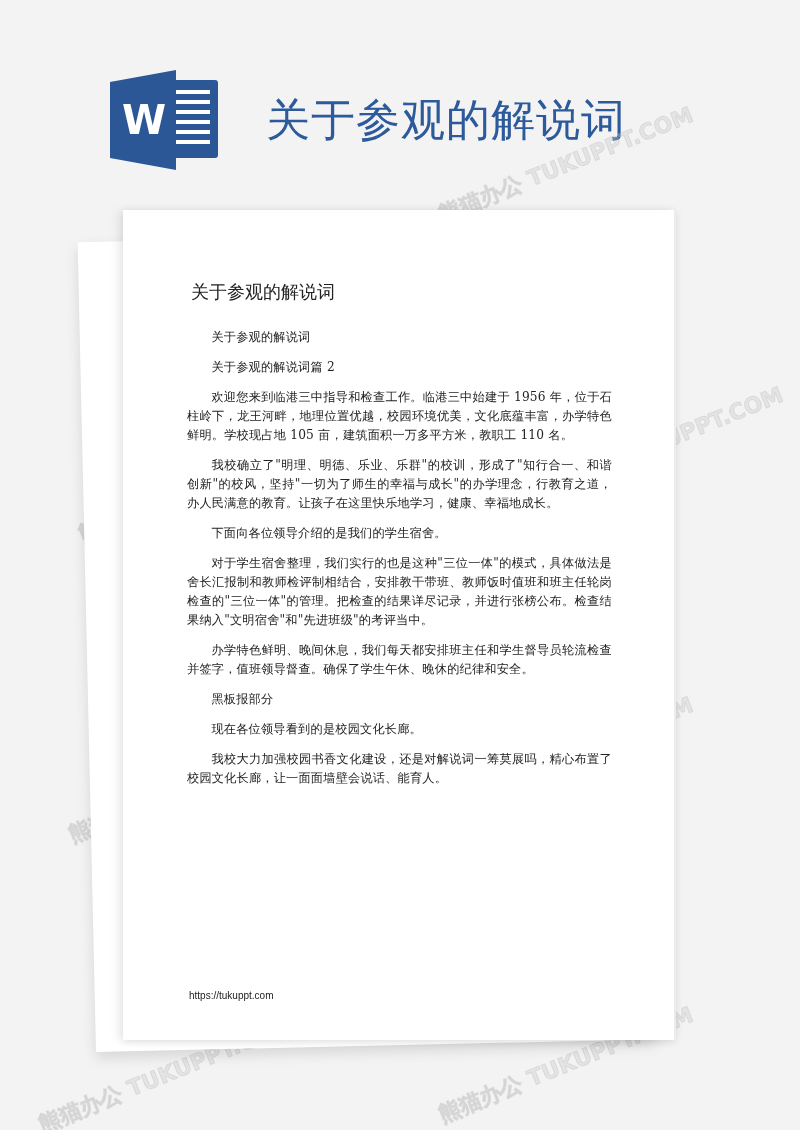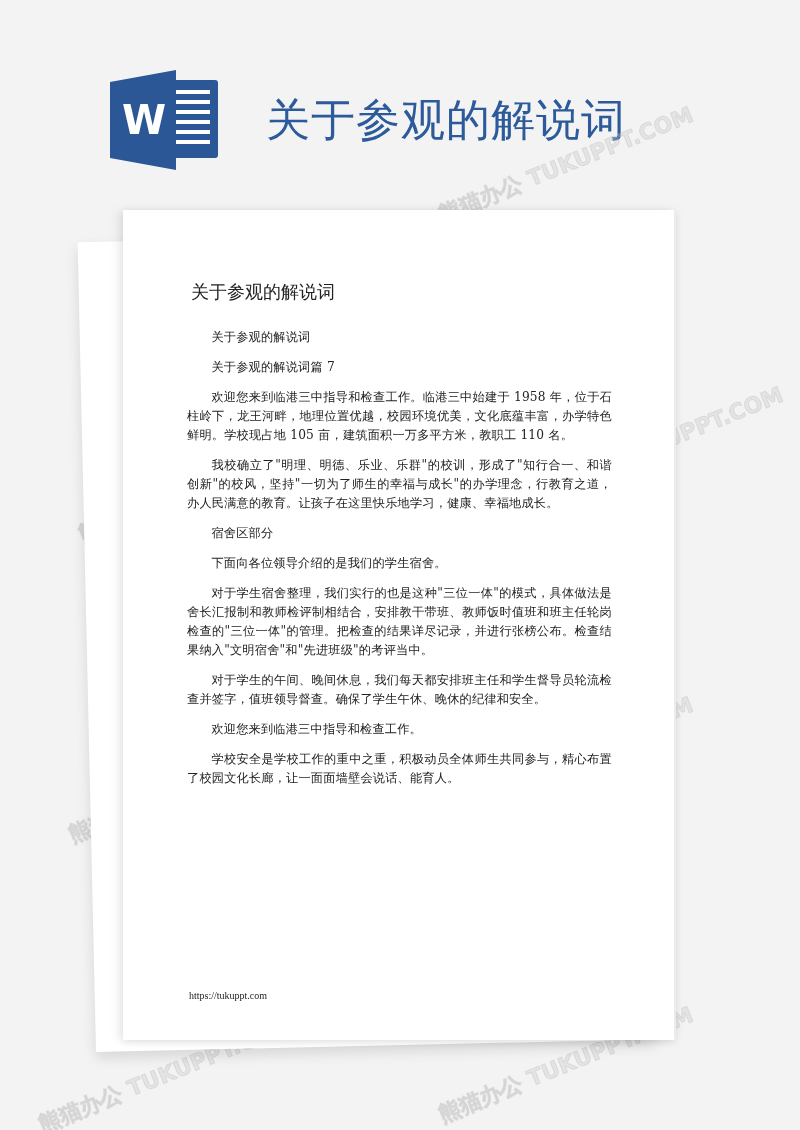--- a/index.html
+++ b/index.html
@@ -52,21 +52,21 @@
     position: absolute; left: 68px; top: 70px;
     font-size: 18px; color: #222222; font-family: "DejaVu Sans", sans-serif;
   }
   .content { position: absolute; left: 64px; top: 118px; width: 425px; }
   .para {
     font-size: 12.2px; line-height: 19px; color: #222222; text-indent: 2em;
     margin-bottom: 11px; text-align: justify; letter-spacing: 0.2px;
   }
   .footer-url {
     position: absolute; left: 66px; top: 780px;
-    font-family: Liberation Serif, serif; font-size: 10px; color: #222222;
+    font-family: Liberation Sans, sans-serif; font-size: 10px; color: #222222;
   }
 
   
   .wm {
     position: absolute; color: rgba(200,200,200,0.35);
     font-family: "DejaVu Sans", sans-serif; font-weight: bold; font-size: 22px;
     transform: rotate(-22deg); white-space: nowrap; pointer-events: none;
     -webkit-text-stroke: 1px rgba(180,180,180,0.3);
   }
 </style>
@@ -98,25 +98,25 @@
   <div class="wm" style="left:60px; top:770px;">熊猫办公 TUKUPPT.COM</div>
   <div class="wm" style="left:430px; top:740px;">熊猫办公 TUKUPPT.COM</div>
   <div class="wm" style="left:30px; top:1060px;">熊猫办公 TUKUPPT.COM</div>
   <div class="wm" style="left:430px; top:1050px;">熊猫办公 TUKUPPT.COM</div>
 
   <div class="paper-back"></div>
   <div class="paper-front">
     <div class="doc-title">关于参观的解说词</div>
     <div class="content">
       <p class="para">关于参观的解说词</p>
-      <p class="para">关于参观的解说词篇 7</p>
-      <p class="para">欢迎您来到临港三中指导和检查工作。临港三中始建于 1958 年，位于石柱岭下，龙王河畔，地理位置优越，校园环境优美，文化底蕴丰富，办学特色鲜明。学校现占地 105 亩，建筑面积一万多平方米，教职工 110 名。</p>
+      <p class="para">关于参观的解说词篇 2</p>
+      <p class="para">欢迎您来到临港三中指导和检查工作。临港三中始建于 1956 年，位于石柱岭下，龙王河畔，地理位置优越，校园环境优美，文化底蕴丰富，办学特色鲜明。学校现占地 105 亩，建筑面积一万多平方米，教职工 110 名。</p>
       <p class="para">我校确立了"明理、明德、乐业、乐群"的校训，形成了"知行合一、和谐创新"的校风，坚持"一切为了师生的幸福与成长"的办学理念，行教育之道，办人民满意的教育。让孩子在这里快乐地学习，健康、幸福地成长。</p>
-      <p class="para">宿舍区部分</p>
       <p class="para">下面向各位领导介绍的是我们的学生宿舍。</p>
       <p class="para">对于学生宿舍整理，我们实行的也是这种"三位一体"的模式，具体做法是舍长汇报制和教师检评制相结合，安排教干带班、教师饭时值班和班主任轮岗检查的"三位一体"的管理。把检查的结果详尽记录，并进行张榜公布。检查结果纳入"文明宿舍"和"先进班级"的考评当中。</p>
-      <p class="para">对于学生的午间、晚间休息，我们每天都安排班主任和学生督导员轮流检查并签字，值班领导督查。确保了学生午休、晚休的纪律和安全。</p>
-      <p class="para">欢迎您来到临港三中指导和检查工作。</p>
-      <p class="para">学校安全是学校工作的重中之重，积极动员全体师生共同参与，精心布置了校园文化长廊，让一面面墙壁会说话、能育人。</p>
+      <p class="para">办学特色鲜明、晚间休息，我们每天都安排班主任和学生督导员轮流检查并签字，值班领导督查。确保了学生午休、晚休的纪律和安全。</p>
+      <p class="para">黑板报部分</p>
+      <p class="para">现在各位领导看到的是校园文化长廊。</p>
+      <p class="para">我校大力加强校园书香文化建设，还是对解说词一筹莫展吗，精心布置了校园文化长廊，让一面面墙壁会说话、能育人。</p>
     </div>
     <div class="footer-url">https://tukuppt.com</div>
   </div>
 </div>
 
 </body></html>

